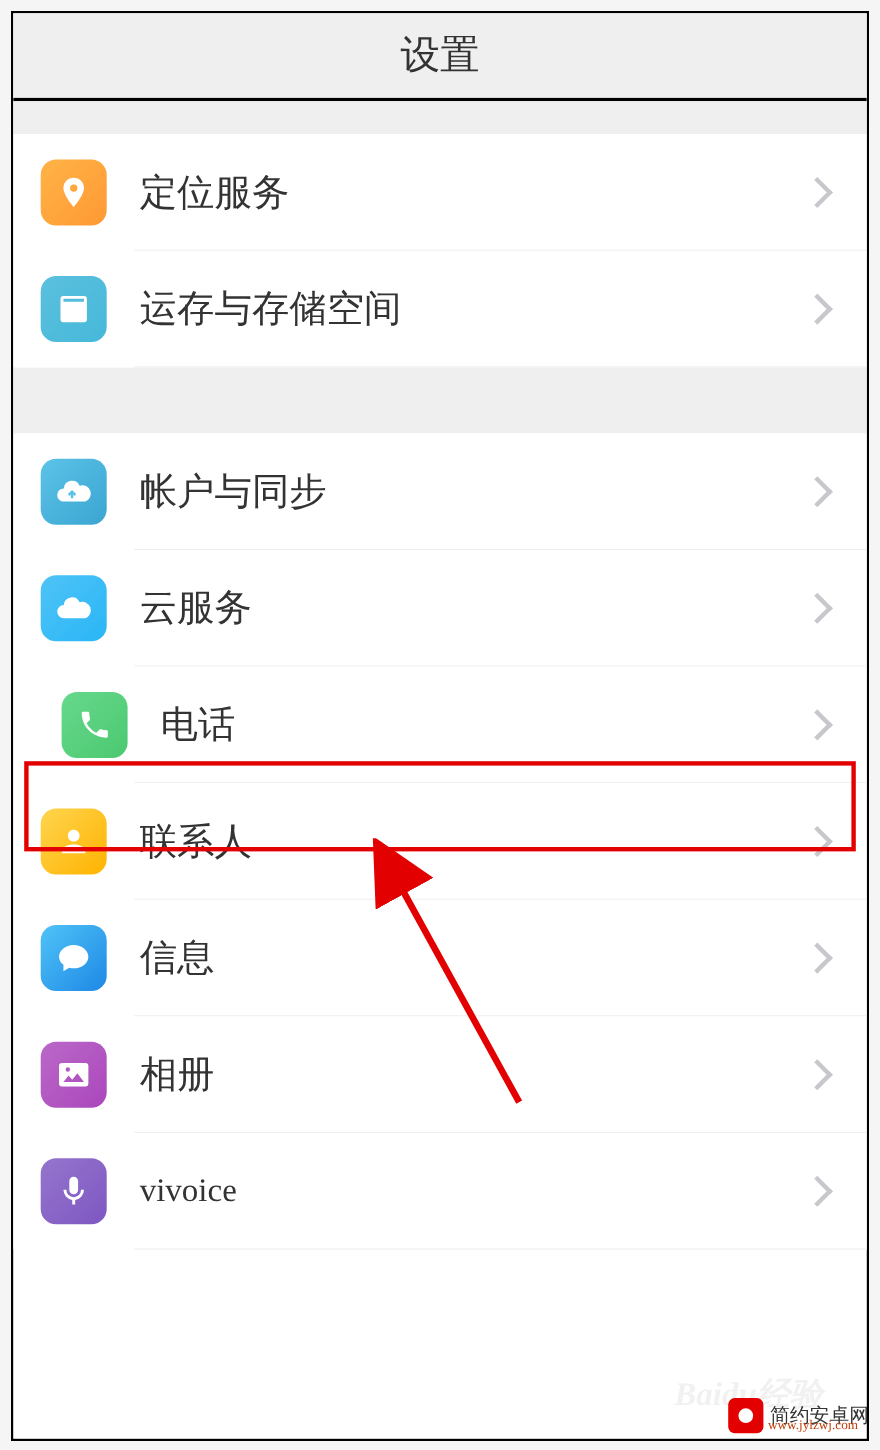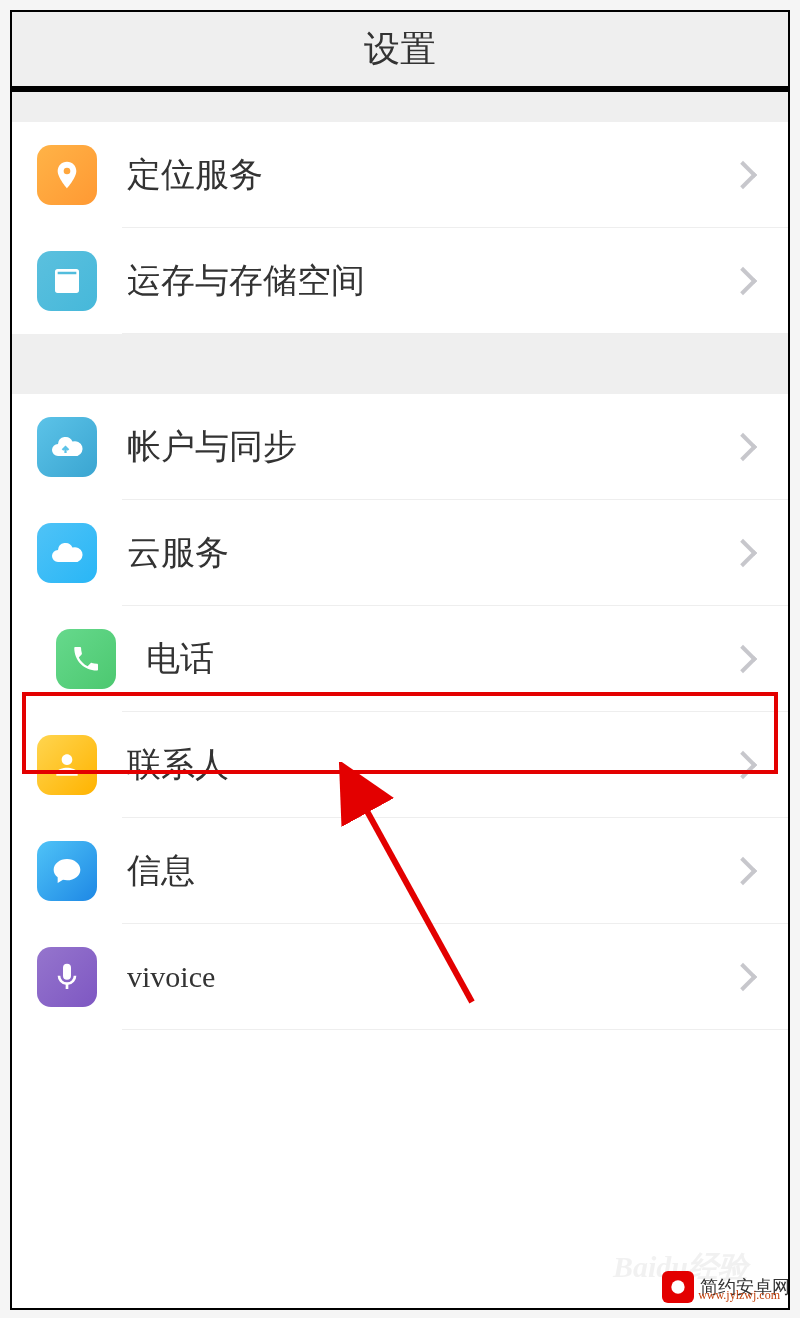--- a/index.html
+++ b/index.html
@@ -22,21 +22,21 @@
       margin: 10px;
       position: relative;
       overflow: hidden;
     }
     .header {
       height: 80px;
       background: #efefef;
       display: flex;
       align-items: center;
       justify-content: center;
-      border-bottom: 6px solid #000000;
+      border-bottom: 3px solid #000000;
     }
     .header-title {
       font-size: 36px;
       color: #333;
       font-family: "KaiTi", "楷体", serif;
     }
     .section-gap {
       height: 30px;
       background: #efefef;
     }
@@ -226,20 +226,29 @@
   <div class="list-item">
     <div class="icon-wrap bg-blue-msg">
       <svg width="32" height="32" viewBox="0 0 24 24" fill="#fff">
           <path d="M12 3C6.5 3 2 6.6 2 11c0 2.2 1.1 4.2 3 5.6V21l4-2.4c1 .2 2 .4 3 .4 5.5 0 10-3.6 10-8S17.5 3 12 3z"></path>
         </svg>
     </div>
     <span class="item-label">信息</span>
     <div class="chevron"></div>
   </div>
 
+  <div class="list-item">
+    <div class="icon-wrap bg-purple">
+      <svg width="32" height="32" viewBox="0 0 24 24" fill="#fff">
+          <path d="M4 4h16a2 2 0 012 2v12a2 2 0 01-2 2H4a2 2 0 01-2-2V6a2 2 0 012-2zm1 13h14l-4.5-6-3.5 4.5-2.5-3L5 17zm3-7a1.5 1.5 0 100-3 1.5 1.5 0 000 3z"></path>
+        </svg>
+    </div>
+    <span class="item-label">相册</span>
+    <div class="chevron"></div>
+  </div>
 
 
   <div class="list-item">
     <div class="icon-wrap bg-purple-dark">
       <svg width="32" height="32" viewBox="0 0 24 24" fill="#fff">
           <path d="M12 14a3 3 0 003-3V5a3 3 0 00-6 0v6a3 3 0 003 3zm5-3a5 5 0 01-10 0H5a7 7 0 006 6.9V21h2v-3.1A7 7 0 0019 11h-2z"></path>
         </svg>
     </div>
     <span class="item-label vivoice">vivoice</span>
     <div class="chevron"></div>

